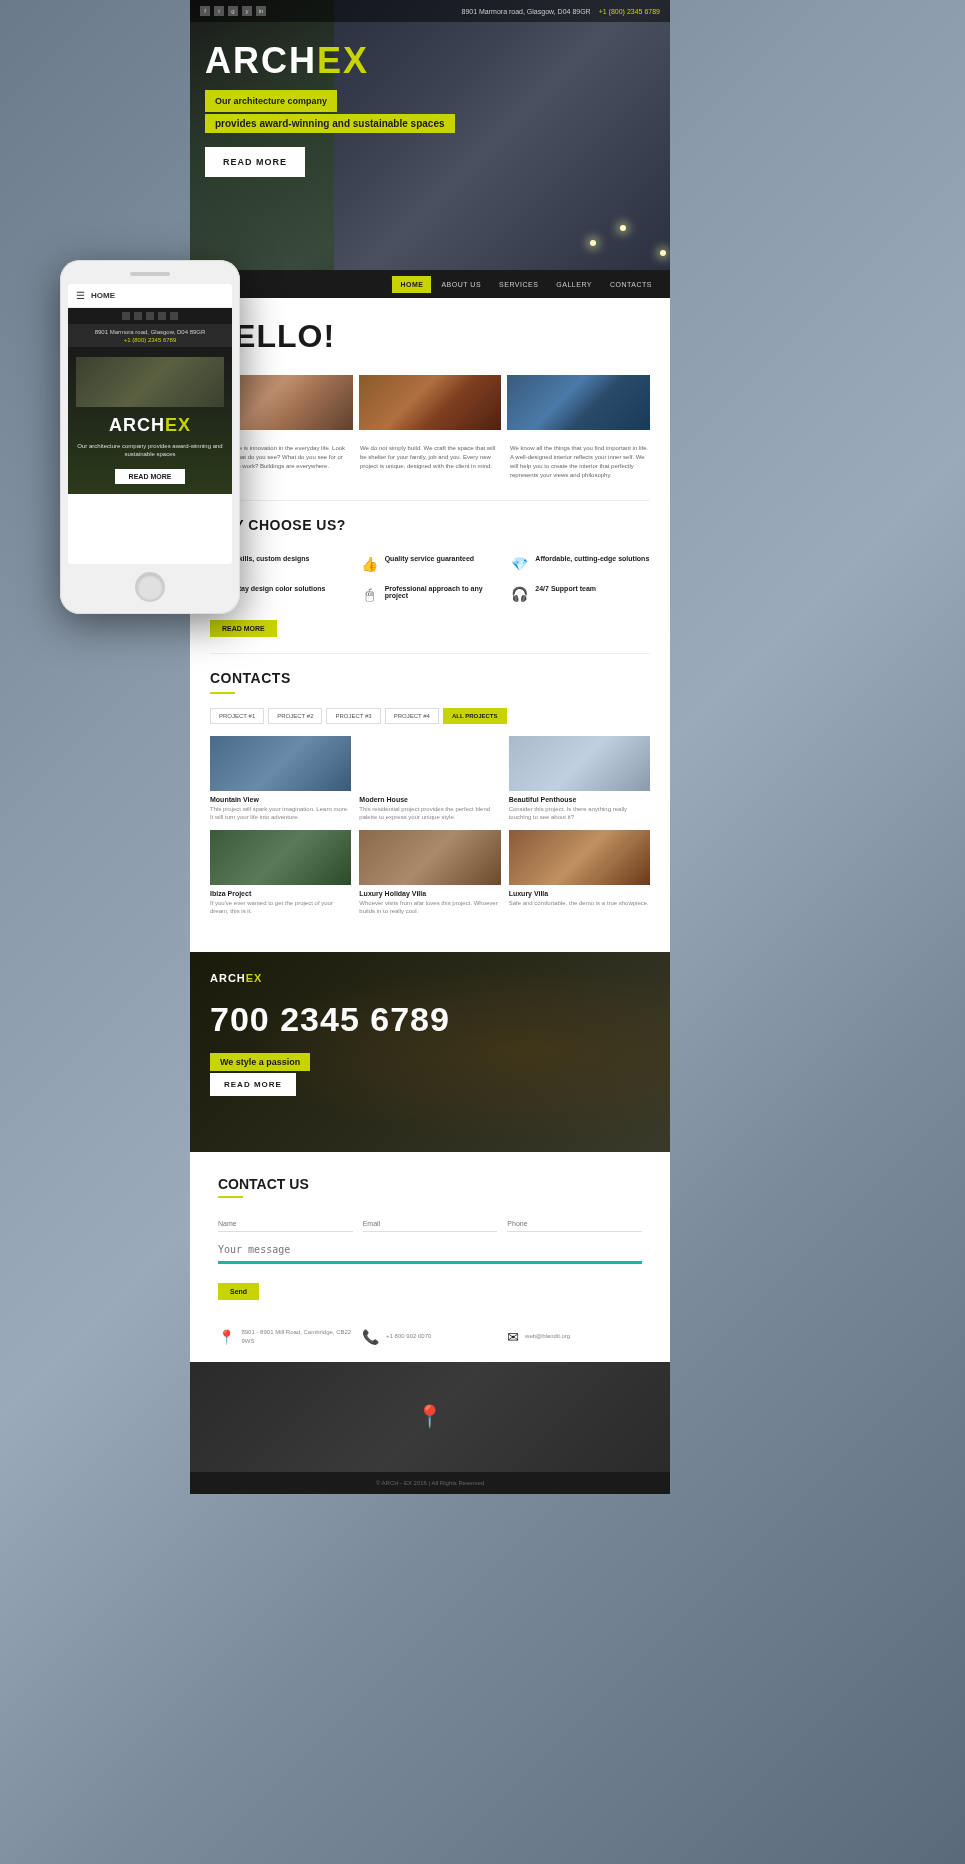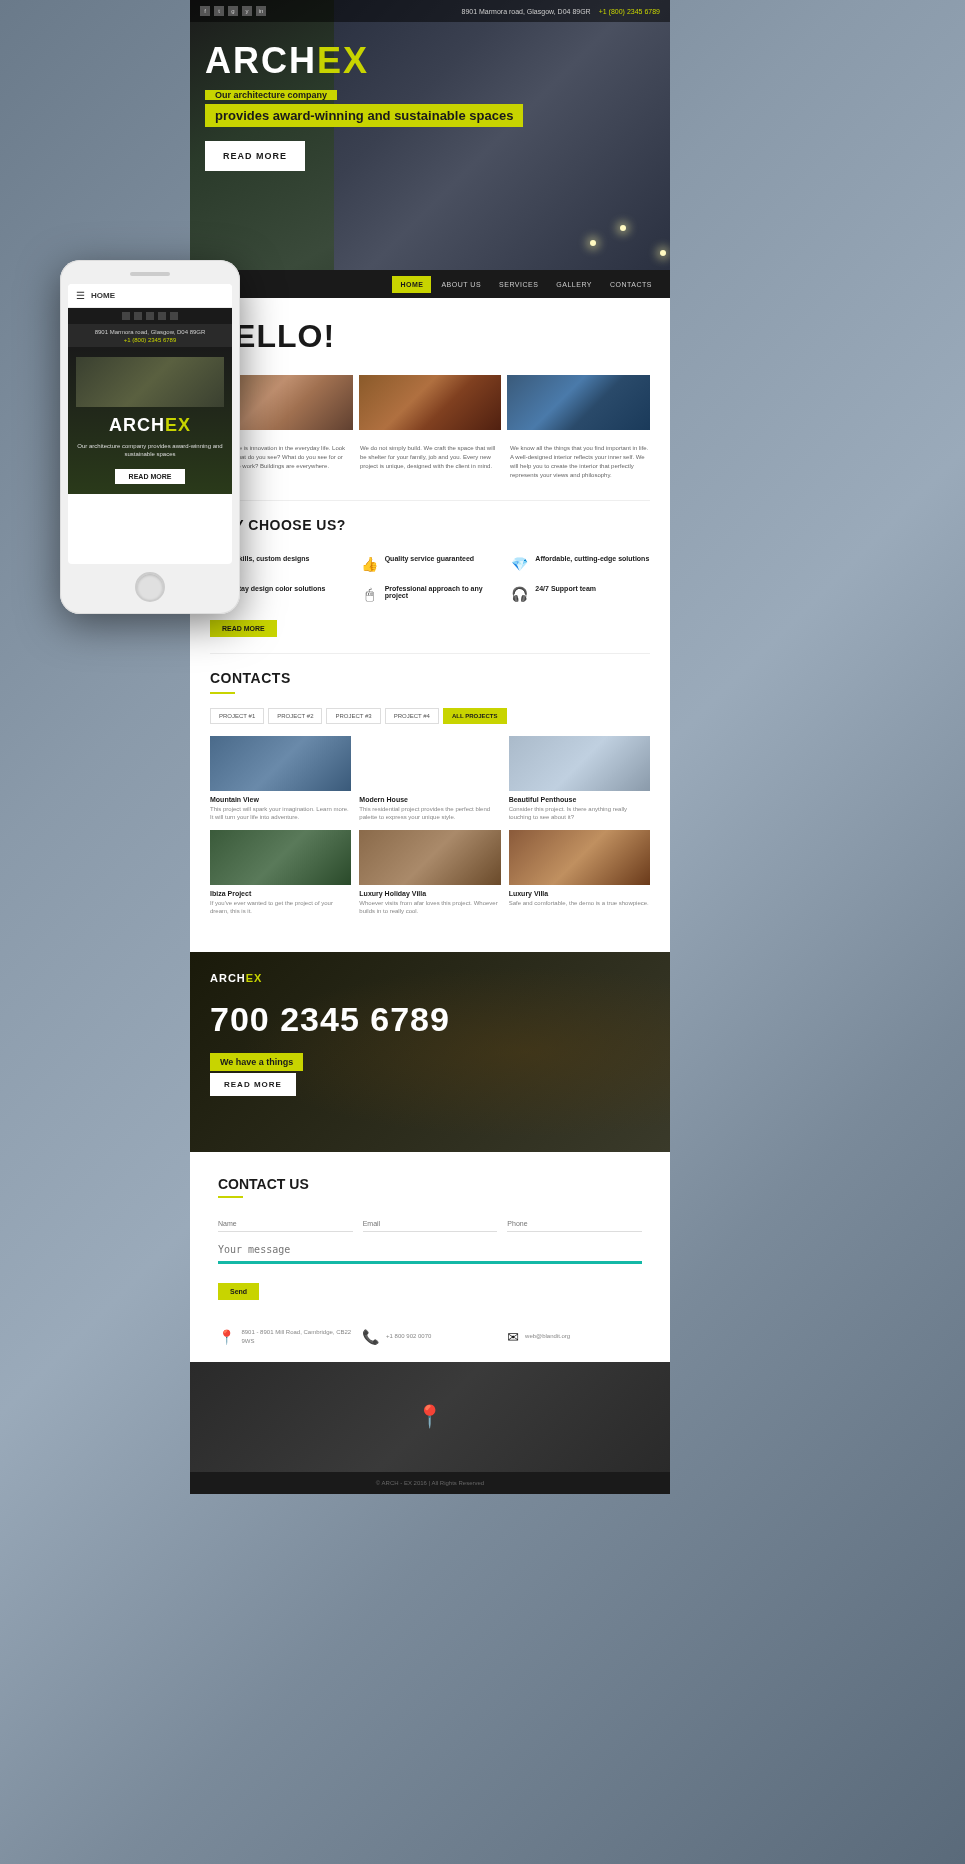--- a/index.html
+++ b/index.html
@@ -103,32 +103,32 @@
       letter-spacing: 2px;
     }
 
     .hero-logo span {
       color: #c8d400;
     }
 
     .hero-tagline {
       background: #c8d400;
       color: #1a1a1a;
-      padding: 0 10px;
+      padding: 6px 10px;
       margin-top: 8px;
       font-size: 9px;
       font-weight: bold;
       display: inline-block;
     }
 
     .hero-tagline-2 {
       background: #c8d400;
       color: #1a1a1a;
       padding: 4px 10px;
-      font-size: 13px;
+      font-size: 10px;
       font-weight: bold;
       display: block;
       margin-top: 2px;
     }
 
     .hero-btn {
       display: inline-block;
       margin-top: 14px;
       background: #fff;
       color: #1a1a1a;
@@ -901,21 +901,21 @@
 
   <div class="cta-section">
     <div class="cta-bg"></div>
     <div class="cta-bg-img"></div>
     <div class="cta-content">
       <div class="cta-logo">
         ARCH<span>EX</span>
       </div>
       <div class="cta-phone">700 2345 6789</div>
       <div>
-        <span class="cta-tagline-1">We have a things</span>
+        <span class="cta-tagline-1">We style a passion</span>
       </div>
       <div class="cta-btn">READ MORE</div>
     </div>
   </div>
 
   <div class="contact-section">
     <div class="contact-title">CONTACT US</div>
     <div class="contact-underline"></div>
 
     <div class="contact-form-row">

